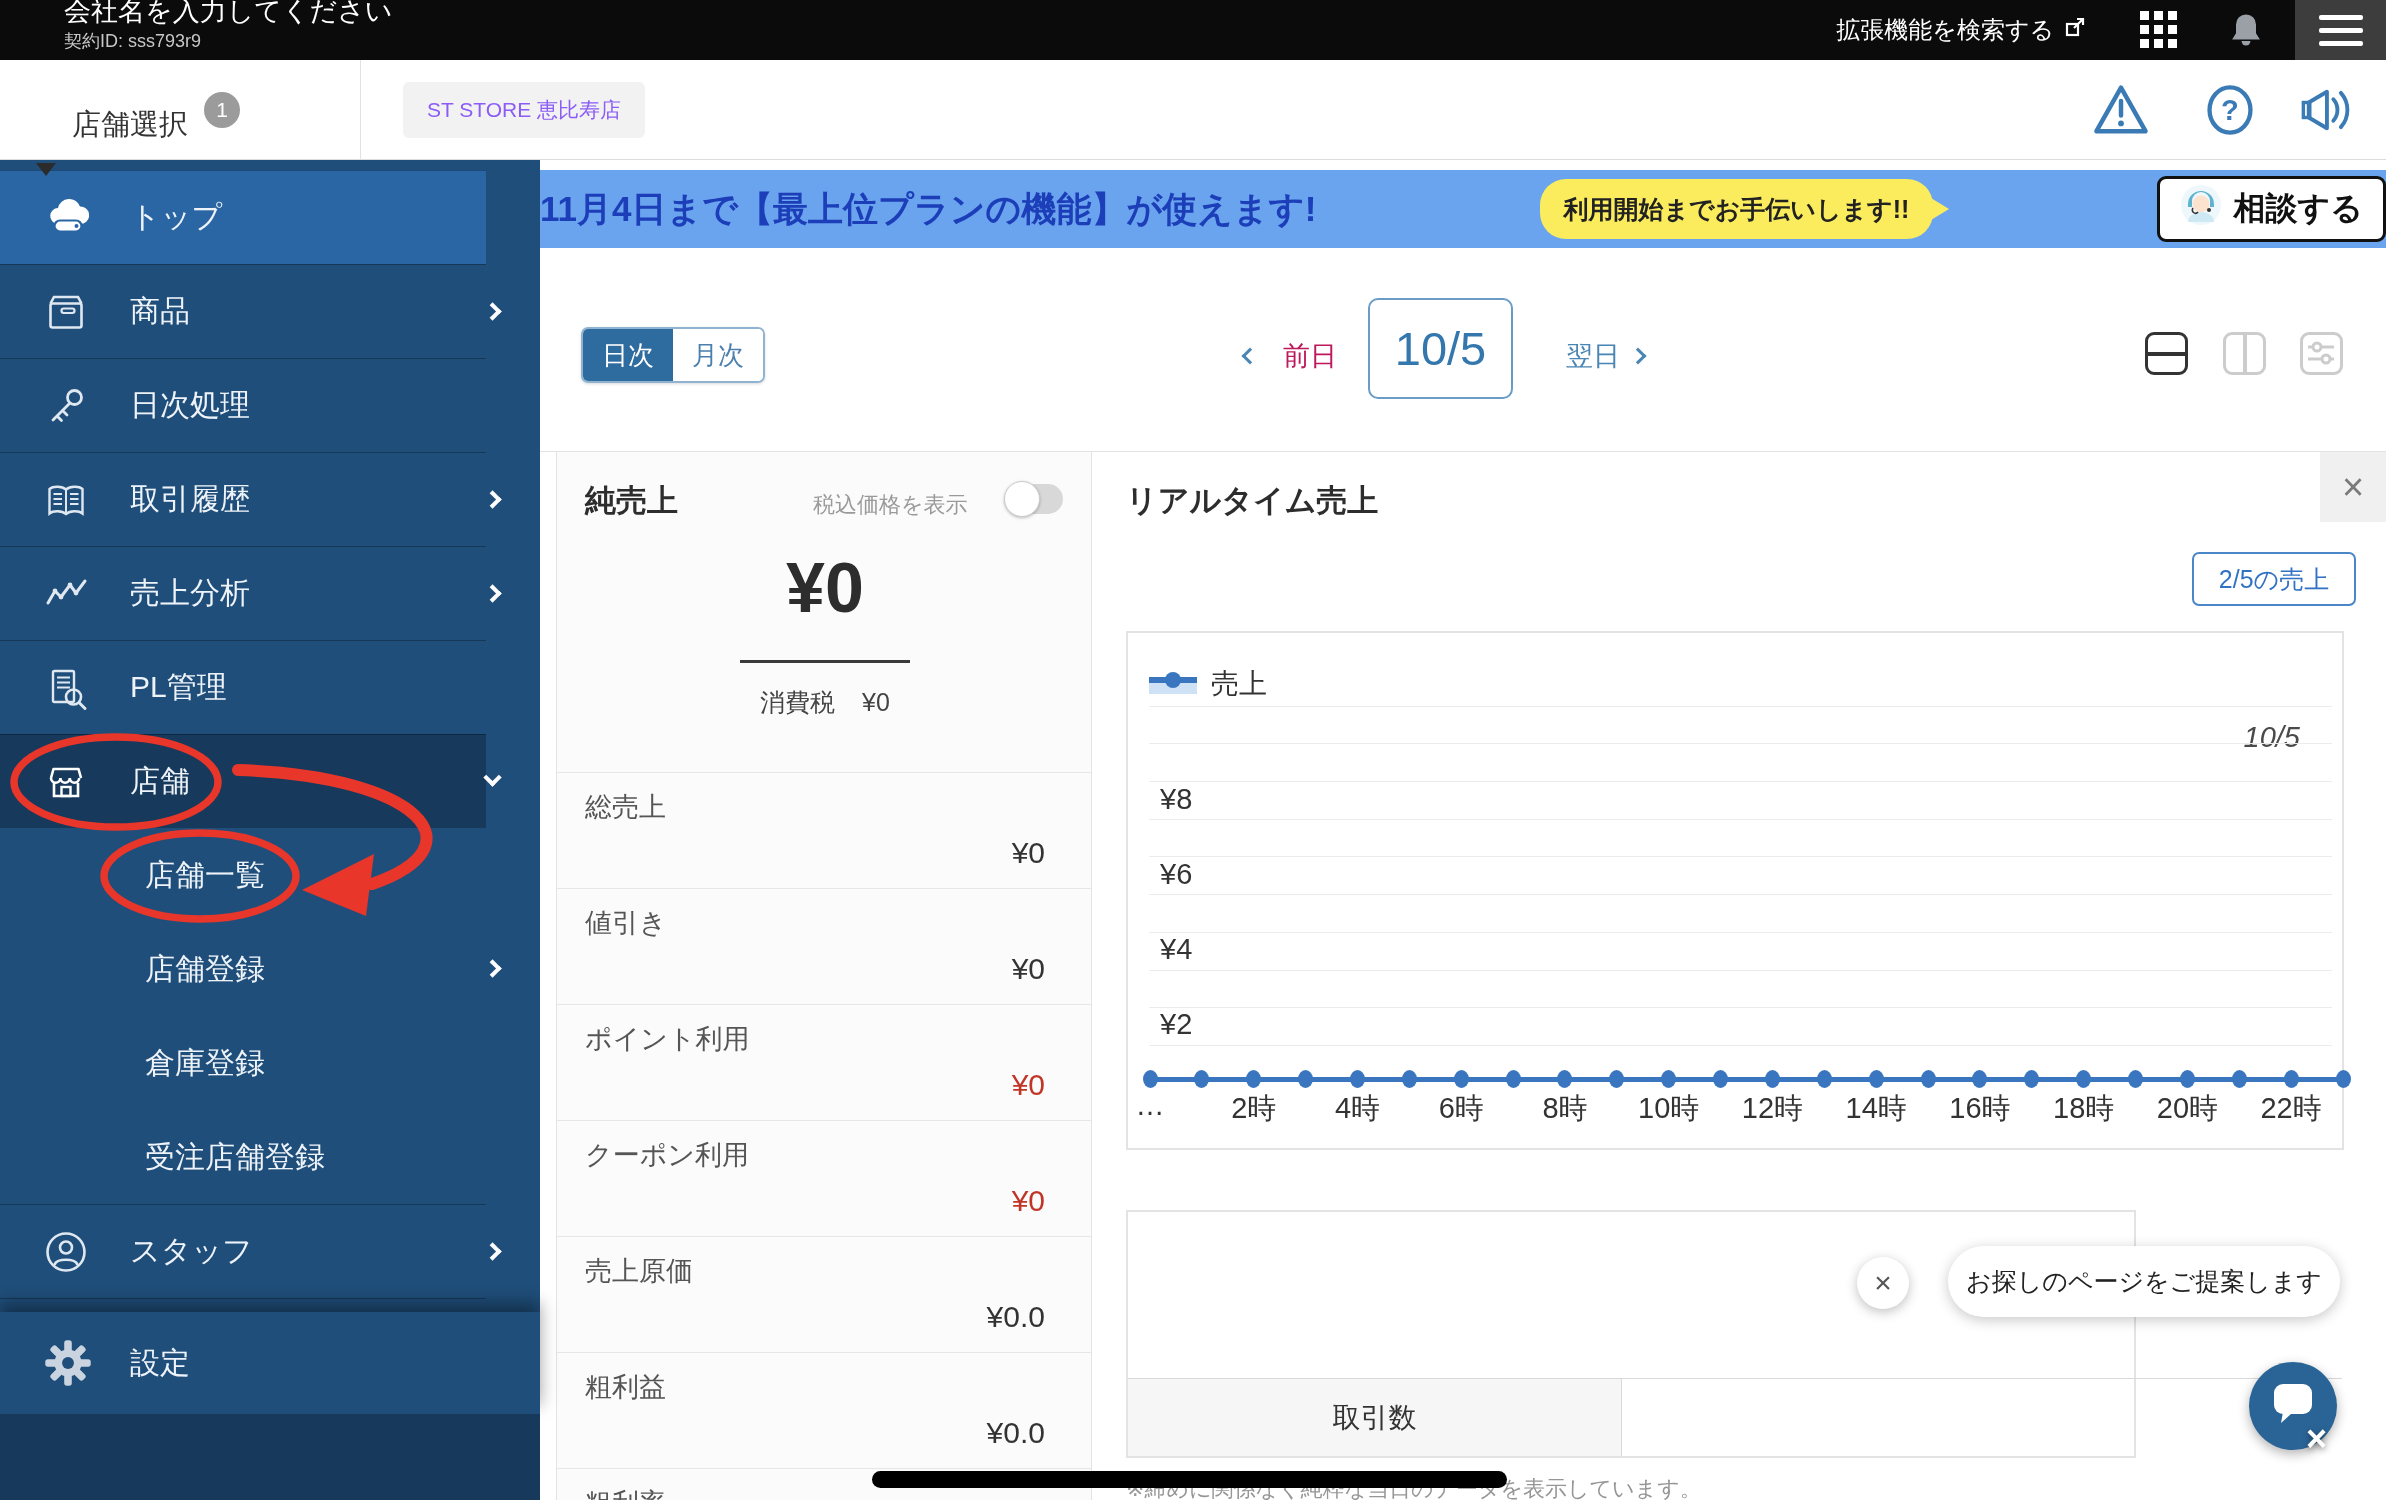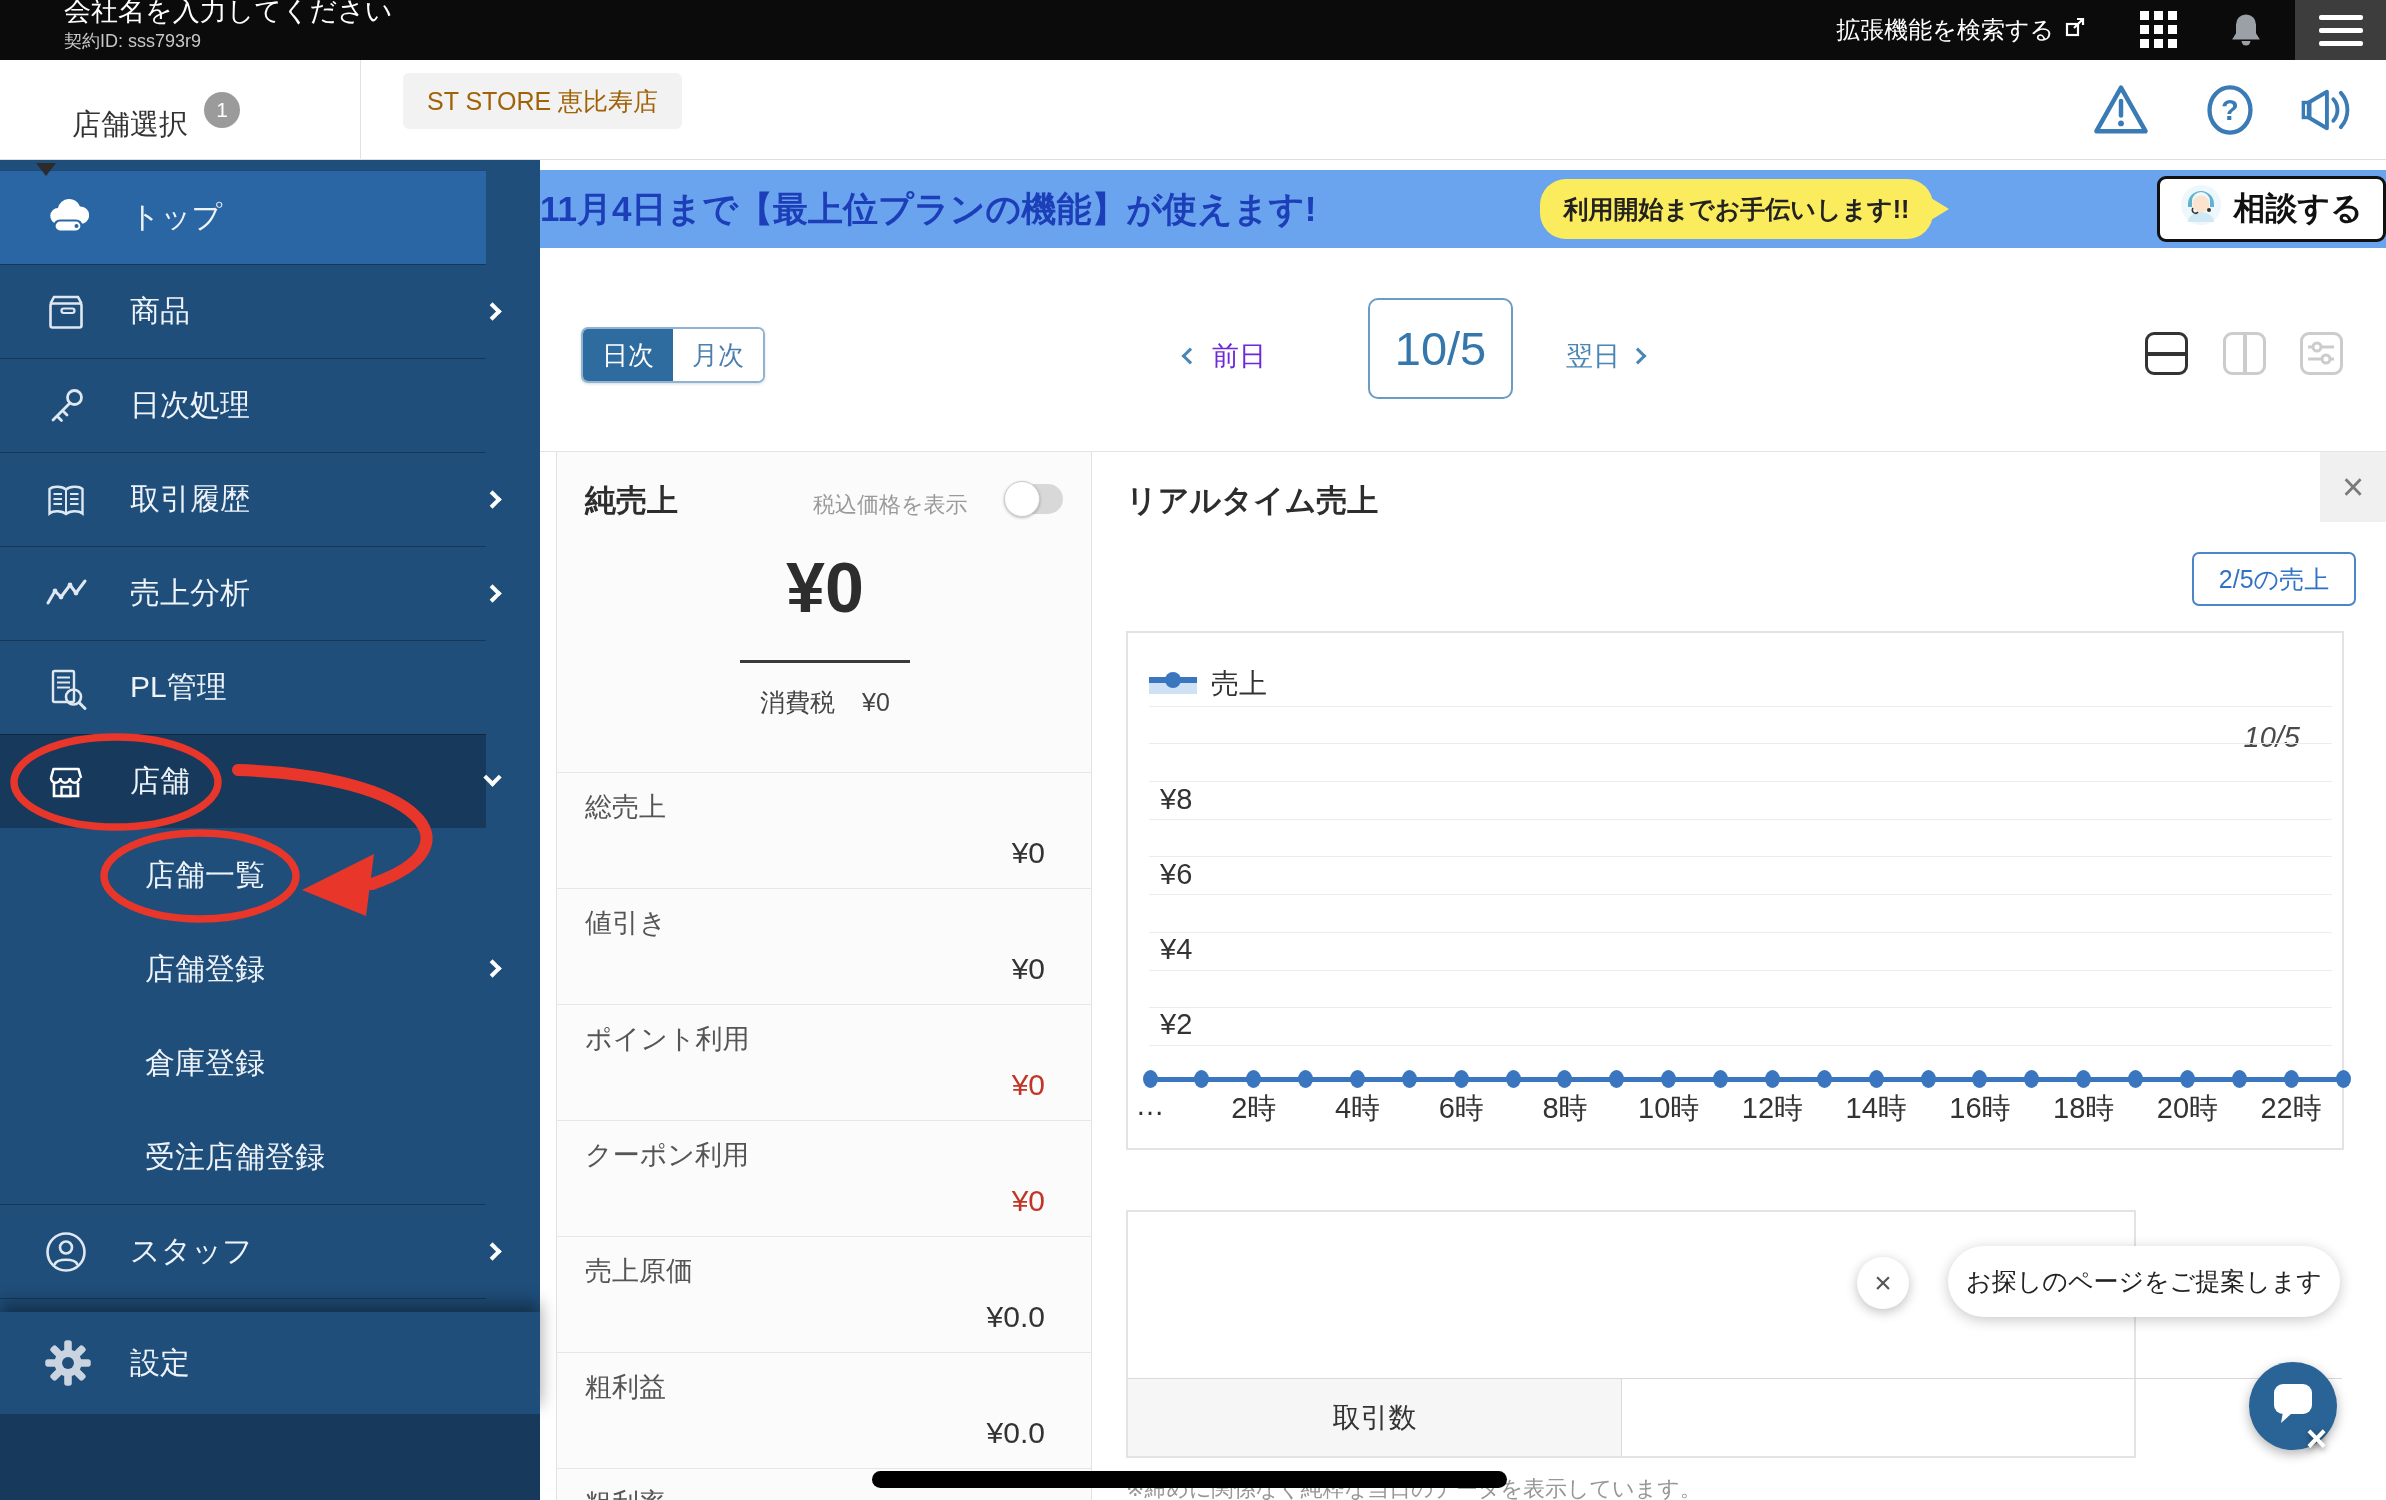--- a/index.html
+++ b/index.html
@@ -17,21 +17,21 @@
   #bell-icon { left:2226px; top:10px; }
   #hamburger { left:2295px; top:0; width:91px; height:60px; background:#3d3d3d; display:flex; flex-direction:column; justify-content:center; align-items:center; gap:8px; }
   #hamburger div { width:44px; height:5px; background:#fff; border-radius:2px; }
 
   
   #header { left:0; top:60px; width:2386px; height:100px; background:#fff; border-bottom:1px solid #ddd; z-index:25; }
   #store-caret { left:36px; top:103px; width:0; height:0; border-left:10px solid transparent; border-right:10px solid transparent; border-top:13px solid #2b2b2b; }
   #store-select-label { left:72px; top:45px; font-size:29px; color:#333; }
   #store-count-badge { left:204px; top:32px; width:36px; height:36px; border-radius:50%; background:#9b9b9b; color:#fff; font-size:21px; display:flex; align-items:center; justify-content:center; }
   #header-divider { left:360px; top:0; width:1px; height:100px; background:#e2e2e2; }
-  #store-chip { left:403px; top:13px; height:56px; padding:0 24px; background:#f2f2f2; border-radius:6px; display:flex; align-items:center; font-size:25px; color:#a16207; }
+  #store-chip { left:403px; top:22px; height:56px; padding:0 24px; background:#f2f2f2; border-radius:6px; display:flex; align-items:center; font-size:21px; color:#8b5cf6; }
   .hdr-ic { top:22px; }
 
   
   #sidebar { left:0; top:160px; width:540px; height:1340px; background:#1f4e7a; overflow:hidden; z-index:20; }
   .nav-row { position:absolute; left:0; width:486px; height:94px; display:flex; align-items:center; color:#eef3f9; font-size:30px;padding-left:28px; }
   .nav-row.main { border-top:1px solid rgba(0,0,0,.28); }
   .nav-row .ic { position:absolute; left:40px; width:52px; height:52px; display:flex; align-items:center; justify-content:center; }
   .nav-row .lbl { position:absolute; left:130px; white-space:nowrap; }
   .nav-row .lbl.sub { left:145px; }
   .nav-row.hl { background:#2a66a4; }
@@ -51,21 +51,21 @@
   #banner-text { font-size:35px; font-weight:bold; color:#1c3eb8; white-space:nowrap; }
   #banner-bubble { position:relative; background:#fbec5d; border-radius:26px; height:60px; padding:0 24px; display:flex; align-items:center; font-size:25px; font-weight:bold; color:#222; white-space:nowrap; }
   #banner-bubble:after { content:""; position:absolute; right:-16px; top:19px; border-top:11px solid transparent; border-bottom:11px solid transparent; border-left:18px solid #fbec5d; }
   #consult-btn { background:#fff; border:3.5px solid #111; border-radius:9px; height:66px; padding:0 20px; display:flex; align-items:center; gap:12px; font-size:32px; font-weight:bold; color:#111; cursor:pointer; }
 
   
   #period-toggle { left:581px; top:327px; display:flex; border:2px solid #8fb3d1; border-radius:7px; overflow:hidden; box-shadow:0 1px 3px rgba(0,0,0,.15); }
   .seg { width:90px; height:52px; display:flex; align-items:center; justify-content:center; font-size:26px; }
   .seg.active { background:#2e6b9e; color:#fff; }
   .seg.inactive { background:#fff; color:#4a7fae; }
-  #prev-day { left:1184px; top:338px; display:flex; align-items:center; gap:16px; color:#6d28d9; font-size:27px; cursor:pointer; }
+  #prev-day { left:1244px; top:338px; display:flex; align-items:center; gap:27px; color:#be185d; font-size:27px; cursor:pointer; }
   #next-day { left:1566px; top:338px; display:flex; align-items:center; gap:12px; color:#4a86b4; font-size:27px; cursor:pointer; }
   .bchev { display:inline-block; width:12px; height:12px; border-right:3.5px solid #4a86b4; border-bottom:3.5px solid #4a86b4; }
   .bchev.left { transform:rotate(135deg); }
   .bchev.right { transform:rotate(-45deg); }
   #date-box { left:1368px; top:298px; width:145px; height:101px; border:2.5px solid #6b9cc6; border-radius:10px; display:flex; align-items:center; justify-content:center; font-size:47px; color:#3477ad; background:#fff; }
   .layout-ic { top:332px; width:43px; height:43px; border-radius:9px; }
   .layout-ic.dark { border:3.5px solid #333; }
   .layout-ic.lite { border:3.5px solid #ccc; }
   #layout-ic-1 { left:2145px; } #layout-ic-2 { left:2223px; } #layout-ic-3 { left:2300px; }
   #layout-ic-1 div { position:absolute; left:0; right:0; top:17px; height:3.5px; background:#333; }

